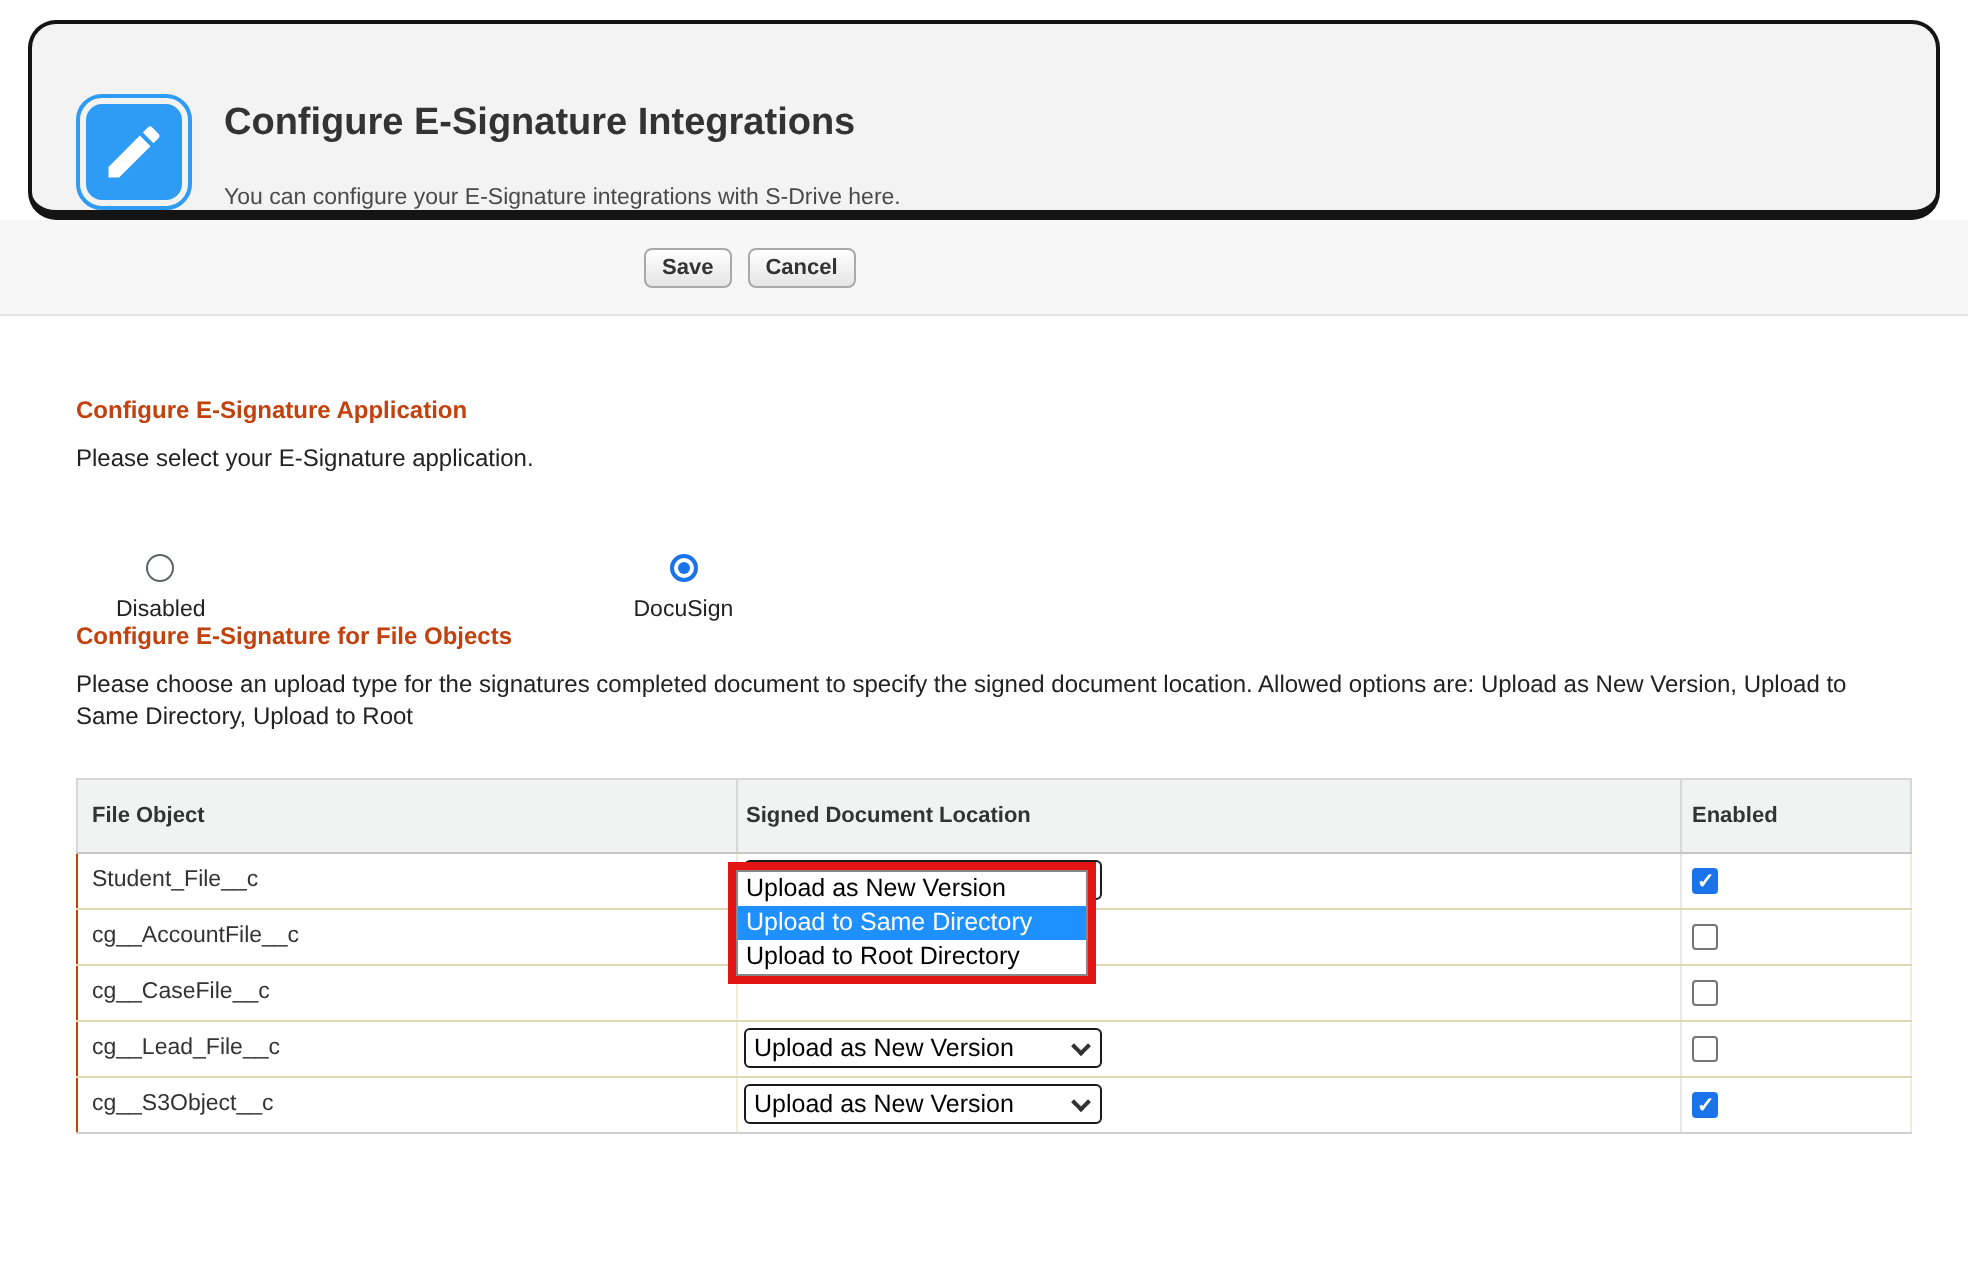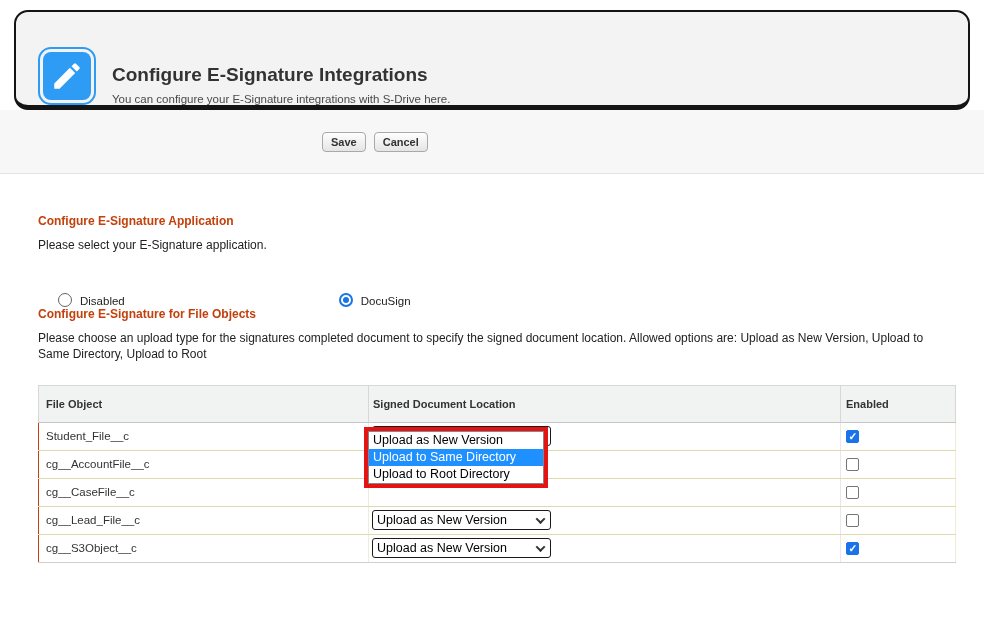--- a/index.html
+++ b/index.html
@@ -9,41 +9,41 @@
   
   .hdr-box { margin:10px 14px 0; height:100px; background:#f3f3f3;
              border:2px solid #141414; border-bottom-width:5px; border-radius:14px;
              display:flex; align-items:flex-end; padding-left:22px; }
   .hdr-icon { width:58px; height:58px; border:2px solid var(--icon-blue,#2e9bf4);
               border-radius:13px; padding:3px; flex:0 0 auto; }
   .hdr-icon-inner { width:100%; height:100%; background:var(--icon-blue,#2e9bf4);
                     border-radius:8px; display:flex; align-items:center; justify-content:center; }
   .hdr-text { margin-left:16px; }
   .hdr-title { font-size:19px; font-weight:bold; color:#333; }
-  .hdr-sub { font-size:11.5px; color:#4a4a4a; margin-top:7px; }
+  .hdr-sub { font-size:11.5px; color:#4a4a4a; margin-top:20px; }
 
   
-  .toolbar { height:64px; background:#f7f7f7; border-bottom:1px solid #e3e3e3;
+  .toolbar { height:48px; background:#f7f7f7; border-bottom:1px solid #e3e3e3;
              display:flex; align-items:center; padding-left:322px; gap:8px; }
   .btn { font-family:"Liberation Sans", sans-serif; font-size:11px; font-weight:bold; color:#333;
          background:linear-gradient(#fefefe,#e5e5e5); border:1px solid #a9a9a9;
          border-radius:4px; padding:3px 8px; cursor:pointer; }
 
   
   .content { padding-left:38px; }
   .section-heading { font-size:12px; font-weight:bold; color:#c2410c; }
   .h1 { margin-top:40px; }
   .h2 { }
   .desc { font-size:12px; color:#222; margin-top:9px; line-height:1.35; }
   .desc2 { width:905px; }
 
   
   .radio-row { display:flex; align-items:center; margin-top:40px; padding-left:20px;
                font-size:11.5px; }
-  .radio-opt { display:flex; align-items:flex-end; gap:8px; cursor:pointer; }
+  .radio-opt { display:flex; align-items:center; gap:8px; cursor:pointer;flex-direction:column; }
   .radio-opt.second { margin-left:214px; }
   .radio { width:14px; height:14px; border:1px solid #5f6368; border-radius:50%;
            background:#fff; position:relative; flex:0 0 auto; }
   .radio.selected { border:2px solid var(--accent-blue,#1a73e8); }
   .radio .dot { display:none; }
   .radio.selected .dot { display:block; width:6px; height:6px; border-radius:50%;
            background:var(--accent-blue,#1a73e8); position:absolute; top:2px; left:2px; }
 
   
   .table-wrap { position:relative; width:917px; margin-top:22px; }

